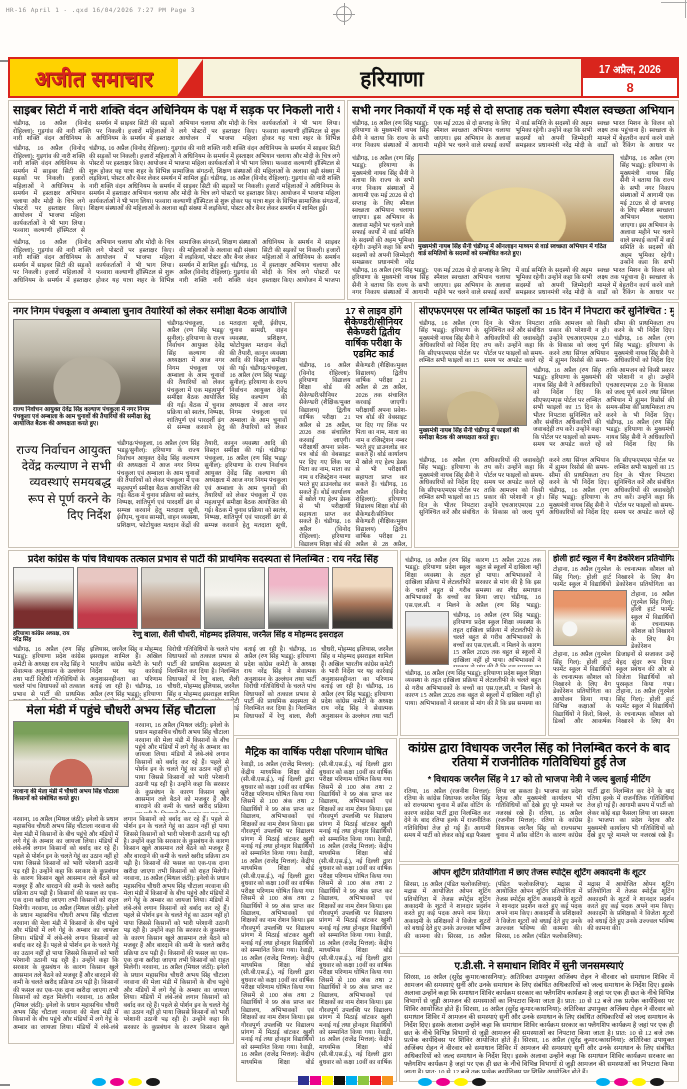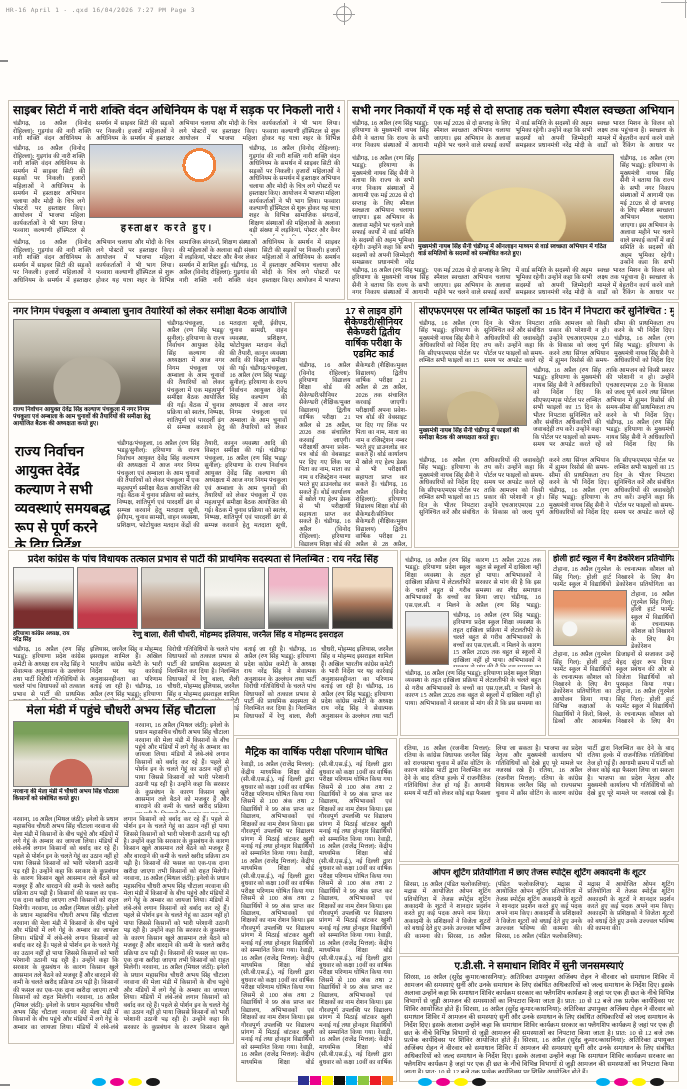--- a/index.html
+++ b/index.html
@@ -38,54 +38,57 @@
   .h.wrap{white-space:normal;}
   .sub{font-family:"Liberation Sans",sans-serif;font-weight:bold;color:#111;text-align:center;
        letter-spacing:1px;white-space:nowrap;overflow:hidden;}
   .b{font-size:6.2px;line-height:1.2;text-align:justify;color:#1d1d1d;column-gap:5px;overflow:hidden;}
   .cap{font-family:"Liberation Sans",sans-serif;font-weight:bold;font-size:6px;line-height:1.18;
        color:#101010;text-align:left;overflow:hidden;}
   .bigcap{font-family:"Liberation Sans",sans-serif;font-weight:bold;font-size:10px;letter-spacing:2px;
           text-align:center;color:#101010;margin-top:2px;white-space:nowrap;overflow:hidden;}
   .photo{border:1px solid #7d7d7d;box-sizing:border-box;}
   .row{display:flex;gap:4px;}
-  .pq{font-family:"Liberation Sans",sans-serif;font-weight:bold;font-size:14px;line-height:1.35;
-      text-align:left;color:#0d0d0d;padding:3px 2px;}
+  .pq{font-family:"Liberation Sans",sans-serif;font-weight:normal;font-size:12px;line-height:1.35;
+      text-align:right;color:#0d0d0d;padding:3px 2px;}
   .portraits{display:flex;gap:3px;margin-top:2px;}
   .portraits .photo{flex:1;height:62px;}
   
   .ovalgrp{position:absolute;bottom:3px;display:flex;gap:4px;}
   .oval{width:14px;height:8px;border-radius:50%;}
   .sqstrip{position:absolute;bottom:4px;left:298px;display:flex;gap:1px;}
   .sq{width:11px;height:9px;}
 </style>
 </head>
 <body>
 
 <div class="sheet">
 
   <div class="printline">HR-16 April 1 - .qxd  16/04/2026  7:27 PM  Page 3</div>
   <div class="crosshair"></div>
   <div class="corner-tr-v"></div>
   <div class="corner-tr-h"></div>
   <div class="edge-l"></div>
   <div class="edge-bl"></div>
 
+  <div class="masthead">
+    <div class="brand">अजीत समाचार</div>
+    <div class="wedge"></div>
+    <div class="edition">हरियाणा</div>
+    <div class="datebox">
+      <div class="date">17 अप्रैल, 2026</div>
+      <div class="pageno">8</div>
+    </div>
+  </div>
 
   <div class="art" style="left:8px;top:100px;width:337px;height:200px;">
     <div class="h" style="font-size:12px;">साइबर सिटी में नारी शक्ति वंदन अधिनियम के पक्ष में सड़क पर निकली नारी शक्ति</div>
     <div class="b" style="column-count:4;height:24px;margin-top:2px;">चंडीगढ़, 16 अप्रैल (विनोद रोहिल्ला): गुड़गांव की नारी शक्ति नारी शक्ति वंदन अधिनियम के समर्थन में साइबर सिटी की सड़कों पर निकली। हजारों महिलाओं ने अधिनियम के समर्थन में हस्ताक्षर अभियान चलाया और मोदी के चित्र लगे पोस्टरों पर हस्ताक्षर किए। आयोजन में भाजपा महिला कार्यकर्ताओं ने भी भाग लिया। फव्वारा कल्याणी हॉस्पिटल से शुरू होकर यह यात्रा शहर के विभिन्न सामाजिक संगठनों, शिक्षण संस्थाओं की महिलाओं के अलावा बड़ी संख्या में लड़कियां, पोस्टर और बैनर लेकर समर्थन में शामिल हुईं। चंडीगढ़, 16 अप्रैल (विनोद रोहिल्ला): गुड़गांव की नारी शक्ति नारी शक्ति वंदन अधिनियम के समर्थन में साइबर सिटी की सड़कों पर निकली। हजारों महिलाओं ने अधिनियम के समर्थन में हस्ताक्षर अभियान चलाया और मोदी के चित्र लगे पोस्टरों पर हस्ताक्षर किए। आयोजन में भाजपा महिला कार्यकर्ताओं ने भी भाग लिया। फव्वारा कल्याणी हॉस्पिटल से शुरू होकर यह यात्रा शहर के विभिन्न सामाजिक संगठनों, शिक्षण संस्थाओं की महिलाओं के अलावा बड़ी संख्या में लड़कियां, पोस्टर और बैनर लेकर समर्थन में शामिल हुईं।</div>
     <div class="row" style="margin-top:1px;">
       <div class="b" style="width:72px;height:92px;">चंडीगढ़, 16 अप्रैल (विनोद रोहिल्ला): गुड़गांव की नारी शक्ति नारी शक्ति वंदन अधिनियम के समर्थन में साइबर सिटी की सड़कों पर निकली। हजारों महिलाओं ने अधिनियम के समर्थन में हस्ताक्षर अभियान चलाया और मोदी के चित्र लगे पोस्टरों पर हस्ताक्षर किए। आयोजन में भाजपा महिला कार्यकर्ताओं ने भी भाग लिया। फव्वारा कल्याणी हॉस्पिटल से शुरू होकर यह यात्रा शहर के विभिन्न सामाजिक संगठनों, शिक्षण संस्थाओं की महिलाओं के अलावा बड़ी संख्या में लड़कियां, पोस्टर और बैनर लेकर समर्थन में शामिल हुईं। चंडीगढ़, 16 अप्रैल (विनोद रोहिल्ला): गुड़गांव की नारी शक्ति नारी शक्ति वंदन अधिनियम के समर्थन में साइबर सिटी की सड़कों पर निकली। हजारों महिलाओं ने अधिनियम के समर्थन में हस्ताक्षर अभियान चलाया और मोदी के चित्र लगे पोस्टरों पर हस्ताक्षर किए। आयोजन में भाजपा महिला कार्यकर्ताओं ने भी भाग लिया। फव्वारा कल्याणी हॉस्पिटल से शुरू होकर यह यात्रा शहर के विभिन्न सामाजिक संगठनों, शिक्षण संस्थाओं की महिलाओं के अलावा बड़ी संख्या में लड़कियां, पोस्टर और बैनर लेकर समर्थन में शामिल हुईं।</div>
-      <div style="width:156px;">
-        <div class="photo" style="width:154px;height:74px;background:
-               radial-gradient(circle at 72% 28%, #ffffff 0 14px, #f0823c 14px 17px, transparent 17px),
-               linear-gradient(180deg,#c9d2e0 0%,#e7e2d6 35%,#d9c0ab 62%,#b9705e 100%);"></div>
-        <div class="bigcap">हस्ताक्षर करते हुए।</div>
-      </div>
       <div class="b" style="flex:1;height:92px;">चंडीगढ़, 16 अप्रैल (विनोद रोहिल्ला): गुड़गांव की नारी शक्ति नारी शक्ति वंदन अधिनियम के समर्थन में साइबर सिटी की सड़कों पर निकली। हजारों महिलाओं ने अधिनियम के समर्थन में हस्ताक्षर अभियान चलाया और मोदी के चित्र लगे पोस्टरों पर हस्ताक्षर किए। आयोजन में भाजपा महिला कार्यकर्ताओं ने भी भाग लिया। फव्वारा कल्याणी हॉस्पिटल से शुरू होकर यह यात्रा शहर के विभिन्न सामाजिक संगठनों, शिक्षण संस्थाओं की महिलाओं के अलावा बड़ी संख्या में लड़कियां, पोस्टर और बैनर लेकर समर्थन में शामिल हुईं। चंडीगढ़, 16 अप्रैल (विनोद रोहिल्ला): गुड़गांव की नारी शक्ति नारी शक्ति वंदन अधिनियम के समर्थन में साइबर सिटी की सड़कों पर निकली। हजारों महिलाओं ने अधिनियम के समर्थन में हस्ताक्षर अभियान चलाया और मोदी के चित्र लगे पोस्टरों पर हस्ताक्षर किए। आयोजन में भाजपा महिला कार्यकर्ताओं ने भी भाग लिया। फव्वारा कल्याणी हॉस्पिटल से शुरू होकर यह यात्रा शहर के विभिन्न सामाजिक संगठनों, शिक्षण संस्थाओं की महिलाओं के अलावा बड़ी संख्या में लड़कियां, पोस्टर और बैनर लेकर समर्थन में शामिल हुईं।</div>
     </div>
     <div class="b" style="column-count:4;height:46px;margin-top:2px;">चंडीगढ़, 16 अप्रैल (विनोद रोहिल्ला): गुड़गांव की नारी शक्ति नारी शक्ति वंदन अधिनियम के समर्थन में साइबर सिटी की सड़कों पर निकली। हजारों महिलाओं ने अधिनियम के समर्थन में हस्ताक्षर अभियान चलाया और मोदी के चित्र लगे पोस्टरों पर हस्ताक्षर किए। आयोजन में भाजपा महिला कार्यकर्ताओं ने भी भाग लिया। फव्वारा कल्याणी हॉस्पिटल से शुरू होकर यह यात्रा शहर के विभिन्न सामाजिक संगठनों, शिक्षण संस्थाओं की महिलाओं के अलावा बड़ी संख्या में लड़कियां, पोस्टर और बैनर लेकर समर्थन में शामिल हुईं। चंडीगढ़, 16 अप्रैल (विनोद रोहिल्ला): गुड़गांव की नारी शक्ति नारी शक्ति वंदन अधिनियम के समर्थन में साइबर सिटी की सड़कों पर निकली। हजारों महिलाओं ने अधिनियम के समर्थन में हस्ताक्षर अभियान चलाया और मोदी के चित्र लगे पोस्टरों पर हस्ताक्षर किए। आयोजन में भाजपा महिला कार्यकर्ताओं ने भी भाग लिया। फव्वारा कल्याणी हॉस्पिटल से शुरू होकर यह यात्रा शहर के विभिन्न सामाजिक संगठनों, शिक्षण संस्थाओं की महिलाओं के अलावा बड़ी संख्या में लड़कियां, पोस्टर और बैनर लेकर समर्थन में शामिल हुईं। चंडीगढ़, 16 अप्रैल (विनोद रोहिल्ला): गुड़गांव की नारी शक्ति नारी शक्ति वंदन अधिनियम के समर्थन में साइबर सिटी की सड़कों पर निकली। हजारों महिलाओं ने अधिनियम के समर्थन में हस्ताक्षर अभियान चलाया और मोदी के चित्र लगे पोस्टरों पर हस्ताक्षर किए। आयोजन में भाजपा महिला कार्यकर्ताओं ने भी भाग लिया। फव्वारा कल्याणी हॉस्पिटल से शुरू होकर यह यात्रा शहर के विभिन्न सामाजिक संगठनों, शिक्षण संस्थाओं की महिलाओं के अलावा बड़ी संख्या में लड़कियां, पोस्टर और बैनर लेकर समर्थन में शामिल हुईं।</div>
   </div>
 
   <div class="art" style="left:347px;top:100px;width:332px;height:200px;">
     <div class="h" style="font-size:11.5px;">सभी नगर निकायों में एक मई से दो सप्ताह तक चलेगा स्पैशल स्वच्छता अभियान : मुख्यमंत्री</div>
     <div class="b" style="column-count:4;height:34px;margin-top:2px;">चंडीगढ़, 16 अप्रैल (रण सिंह भडडू): हरियाणा के मुख्यमंत्री नायब सिंह सैनी ने बताया कि राज्य के सभी नगर निकाय संस्थाओं में आगामी एक मई 2026 से दो सप्ताह के लिए स्पैशल स्वच्छता अभियान चलाया जाएगा। इस अभियान के अलावा महीने भर चलने वाले सफाई कार्यों में वार्ड समिति के सदस्यों की अहम भूमिका रहेगी। उन्होंने कहा कि सभी सदस्यों को अपनी जिम्मेदारी समझकर प्रधानमंत्री नरेंद्र मोदी के स्वच्छ भारत मिशन के विजन को लक्ष्य तक पहुंचाना है। स्वच्छता के मामले में बेहतरीन कार्य करने वाले वार्डों को रैंकिंग के आधार पर इंसेंटिव देकर सम्मानित किया जाएगा। चंडीगढ़, 16 अप्रैल (रण सिंह भडडू): हरियाणा के मुख्यमंत्री नायब सिंह सैनी ने बताया कि राज्य के सभी नगर निकाय संस्थाओं में आगामी एक मई 2026 से दो सप्ताह के लिए स्पैशल स्वच्छता अभियान चलाया जाएगा। इस अभियान के अलावा महीने भर चलने वाले सफाई कार्यों में वार्ड समिति के सदस्यों की अहम भूमिका रहेगी। उन्होंने कहा कि सभी सदस्यों को अपनी जिम्मेदारी समझकर प्रधानमंत्री नरेंद्र मोदी के स्वच्छ भारत मिशन के विजन को लक्ष्य तक पहुंचाना है। स्वच्छता के मामले में बेहतरीन कार्य करने वाले वार्डों को रैंकिंग के आधार पर इंसेंटिव देकर सम्मानित किया जाएगा।</div>
     <div class="row" style="margin-top:1px;">
       <div class="b" style="width:62px;height:110px;">चंडीगढ़, 16 अप्रैल (रण सिंह भडडू): हरियाणा के मुख्यमंत्री नायब सिंह सैनी ने बताया कि राज्य के सभी नगर निकाय संस्थाओं में आगामी एक मई 2026 से दो सप्ताह के लिए स्पैशल स्वच्छता अभियान चलाया जाएगा। इस अभियान के अलावा महीने भर चलने वाले सफाई कार्यों में वार्ड समिति के सदस्यों की अहम भूमिका रहेगी। उन्होंने कहा कि सभी सदस्यों को अपनी जिम्मेदारी समझकर प्रधानमंत्री नरेंद्र मोदी के स्वच्छ भारत मिशन के विजन को लक्ष्य तक पहुंचाना है। स्वच्छता के मामले में बेहतरीन कार्य करने वाले वार्डों को रैंकिंग के आधार पर इंसेंटिव देकर सम्मानित किया जाएगा। चंडीगढ़, 16 अप्रैल (रण सिंह भडडू): हरियाणा के मुख्यमंत्री नायब सिंह सैनी ने बताया कि राज्य के सभी नगर निकाय संस्थाओं में आगामी एक मई 2026 से दो सप्ताह के लिए स्पैशल स्वच्छता अभियान चलाया जाएगा। इस अभियान के अलावा महीने भर चलने वाले सफाई कार्यों में वार्ड समिति के सदस्यों की अहम भूमिका रहेगी। उन्होंने कहा कि सभी सदस्यों को अपनी जिम्मेदारी समझकर प्रधानमंत्री नरेंद्र मोदी के स्वच्छ भारत मिशन के विजन को लक्ष्य तक पहुंचाना है। स्वच्छता के मामले में बेहतरीन कार्य करने वाले वार्डों को रैंकिंग के आधार पर इंसेंटिव देकर सम्मानित किया जाएगा।</div>
@@ -188,20 +191,22 @@
     </div>
     <div class="b" style="column-count:2;height:218px;margin-top:2px;">नरवाना, 16 अप्रैल (मिथल जंठी): इनेलो के प्रधान महासचिव चौधरी अभय सिंह चौटाला नरवाना की मेला मंडी में किसानों के बीच पहुंचे और मंडियों में लगे गेहूं के अम्बार का जायजा लिया। मंडियों में लंबे-लंबे लगान किसानों को बर्बाद कर रहे हैं। पहले से पोर्शन इन के चलते गेहूं का उठान नहीं हो पाया जिससे किसानों को भारी परेशानी उठानी पड़ रही है। उन्होंने कहा कि सरकार के कुप्रबंधन के कारण किसान खुले आसमान तले बैठने को मजबूर हैं और बारदाने की कमी के चलते खरीद प्रक्रिया ठप पड़ी है। किसानों की फसल का एक-एक दाना खरीदा जाएगा तभी किसानों को राहत मिलेगी। नरवाना, 16 अप्रैल (मिथल जंठी): इनेलो के प्रधान महासचिव चौधरी अभय सिंह चौटाला नरवाना की मेला मंडी में किसानों के बीच पहुंचे और मंडियों में लगे गेहूं के अम्बार का जायजा लिया। मंडियों में लंबे-लंबे लगान किसानों को बर्बाद कर रहे हैं। पहले से पोर्शन इन के चलते गेहूं का उठान नहीं हो पाया जिससे किसानों को भारी परेशानी उठानी पड़ रही है। उन्होंने कहा कि सरकार के कुप्रबंधन के कारण किसान खुले आसमान तले बैठने को मजबूर हैं और बारदाने की कमी के चलते खरीद प्रक्रिया ठप पड़ी है। किसानों की फसल का एक-एक दाना खरीदा जाएगा तभी किसानों को राहत मिलेगी। नरवाना, 16 अप्रैल (मिथल जंठी): इनेलो के प्रधान महासचिव चौधरी अभय सिंह चौटाला नरवाना की मेला मंडी में किसानों के बीच पहुंचे और मंडियों में लगे गेहूं के अम्बार का जायजा लिया। मंडियों में लंबे-लंबे लगान किसानों को बर्बाद कर रहे हैं। पहले से पोर्शन इन के चलते गेहूं का उठान नहीं हो पाया जिससे किसानों को भारी परेशानी उठानी पड़ रही है। उन्होंने कहा कि सरकार के कुप्रबंधन के कारण किसान खुले आसमान तले बैठने को मजबूर हैं और बारदाने की कमी के चलते खरीद प्रक्रिया ठप पड़ी है। किसानों की फसल का एक-एक दाना खरीदा जाएगा तभी किसानों को राहत मिलेगी। नरवाना, 16 अप्रैल (मिथल जंठी): इनेलो के प्रधान महासचिव चौधरी अभय सिंह चौटाला नरवाना की मेला मंडी में किसानों के बीच पहुंचे और मंडियों में लगे गेहूं के अम्बार का जायजा लिया। मंडियों में लंबे-लंबे लगान किसानों को बर्बाद कर रहे हैं। पहले से पोर्शन इन के चलते गेहूं का उठान नहीं हो पाया जिससे किसानों को भारी परेशानी उठानी पड़ रही है। उन्होंने कहा कि सरकार के कुप्रबंधन के कारण किसान खुले आसमान तले बैठने को मजबूर हैं और बारदाने की कमी के चलते खरीद प्रक्रिया ठप पड़ी है। किसानों की फसल का एक-एक दाना खरीदा जाएगा तभी किसानों को राहत मिलेगी। नरवाना, 16 अप्रैल (मिथल जंठी): इनेलो के प्रधान महासचिव चौधरी अभय सिंह चौटाला नरवाना की मेला मंडी में किसानों के बीच पहुंचे और मंडियों में लगे गेहूं के अम्बार का जायजा लिया। मंडियों में लंबे-लंबे लगान किसानों को बर्बाद कर रहे हैं। पहले से पोर्शन इन के चलते गेहूं का उठान नहीं हो पाया जिससे किसानों को भारी परेशानी उठानी पड़ रही है। उन्होंने कहा कि सरकार के कुप्रबंधन के कारण किसान खुले आसमान तले बैठने को मजबूर हैं और बारदाने की कमी के चलते खरीद प्रक्रिया ठप पड़ी है। किसानों की फसल का एक-एक दाना खरीदा जाएगा तभी किसानों को राहत मिलेगी। नरवाना, 16 अप्रैल (मिथल जंठी): इनेलो के प्रधान महासचिव चौधरी अभय सिंह चौटाला नरवाना की मेला मंडी में किसानों के बीच पहुंचे और मंडियों में लगे गेहूं के अम्बार का जायजा लिया। मंडियों में लंबे-लंबे लगान किसानों को बर्बाद कर रहे हैं। पहले से पोर्शन इन के चलते गेहूं का उठान नहीं हो पाया जिससे किसानों को भारी परेशानी उठानी पड़ रही है। उन्होंने कहा कि सरकार के कुप्रबंधन के कारण किसान खुले आसमान तले बैठने को मजबूर हैं और बारदाने की कमी के चलते खरीद प्रक्रिया ठप पड़ी है। किसानों की फसल का एक-एक दाना खरीदा जाएगा तभी किसानों को राहत मिलेगी। नरवाना, 16 अप्रैल (मिथल जंठी): इनेलो के प्रधान महासचिव चौधरी अभय सिंह चौटाला नरवाना की मेला मंडी में किसानों के बीच पहुंचे और मंडियों में लगे गेहूं के अम्बार का जायजा लिया। मंडियों में लंबे-लंबे लगान किसानों को बर्बाद कर रहे हैं। पहले से पोर्शन इन के चलते गेहूं का उठान नहीं हो पाया जिससे किसानों को भारी परेशानी उठानी पड़ रही है। उन्होंने कहा कि सरकार के कुप्रबंधन के कारण किसान खुले आसमान तले बैठने को मजबूर हैं और बारदाने की कमी के चलते खरीद प्रक्रिया ठप पड़ी है। किसानों की फसल का एक-एक दाना खरीदा जाएगा तभी किसानों को राहत मिलेगी। नरवाना, 16 अप्रैल (मिथल जंठी): इनेलो के प्रधान महासचिव चौधरी अभय सिंह चौटाला नरवाना की मेला मंडी में किसानों के बीच पहुंचे और मंडियों में लगे गेहूं के अम्बार का जायजा लिया। मंडियों में लंबे-लंबे लगान किसानों को बर्बाद कर रहे हैं। पहले से पोर्शन इन के चलते गेहूं का उठान नहीं हो पाया जिससे किसानों को भारी परेशानी उठानी पड़ रही है। उन्होंने कहा कि सरकार के कुप्रबंधन के कारण किसान खुले आसमान तले बैठने को मजबूर हैं और बारदाने की कमी के चलते खरीद प्रक्रिया ठप पड़ी है। किसानों की फसल का एक-एक दाना खरीदा जाएगा तभी किसानों को राहत मिलेगी।</div>
   </div>
 
   <div class="art" style="left:236px;top:738px;width:161px;height:344px;">
     <div class="h" style="font-size:10px;margin-top:4px;">मैट्रिक का वार्षिक परीक्षा परिणाम घोषित</div>
     <div class="b" style="column-count:2;height:308px;margin-top:3px;">रेवाड़ी, 16 अप्रैल (राजेंद्र मित्तल): केंद्रीय माध्यमिक शिक्षा बोर्ड (सी.बी.एस.ई.), नई दिल्ली द्वारा बुधवार को कक्षा 10वीं का वार्षिक परीक्षा परिणाम घोषित किया गया जिसमें से 100 अंक तथा 2 विद्यार्थियों ने 99 अंक प्राप्त कर विद्यालय, अभिभावकों एवं शिक्षकों का नाम रोशन किया। इस गौरवपूर्ण उपलब्धि पर विद्यालय प्रांगण में मिठाई बांटकर खुशी मनाई गई तथा होनहार विद्यार्थियों को सम्मानित किया गया। रेवाड़ी, 16 अप्रैल (राजेंद्र मित्तल): केंद्रीय माध्यमिक शिक्षा बोर्ड (सी.बी.एस.ई.), नई दिल्ली द्वारा बुधवार को कक्षा 10वीं का वार्षिक परीक्षा परिणाम घोषित किया गया जिसमें से 100 अंक तथा 2 विद्यार्थियों ने 99 अंक प्राप्त कर विद्यालय, अभिभावकों एवं शिक्षकों का नाम रोशन किया। इस गौरवपूर्ण उपलब्धि पर विद्यालय प्रांगण में मिठाई बांटकर खुशी मनाई गई तथा होनहार विद्यार्थियों को सम्मानित किया गया। रेवाड़ी, 16 अप्रैल (राजेंद्र मित्तल): केंद्रीय माध्यमिक शिक्षा बोर्ड (सी.बी.एस.ई.), नई दिल्ली द्वारा बुधवार को कक्षा 10वीं का वार्षिक परीक्षा परिणाम घोषित किया गया जिसमें से 100 अंक तथा 2 विद्यार्थियों ने 99 अंक प्राप्त कर विद्यालय, अभिभावकों एवं शिक्षकों का नाम रोशन किया। इस गौरवपूर्ण उपलब्धि पर विद्यालय प्रांगण में मिठाई बांटकर खुशी मनाई गई तथा होनहार विद्यार्थियों को सम्मानित किया गया। रेवाड़ी, 16 अप्रैल (राजेंद्र मित्तल): केंद्रीय माध्यमिक शिक्षा बोर्ड (सी.बी.एस.ई.), नई दिल्ली द्वारा बुधवार को कक्षा 10वीं का वार्षिक परीक्षा परिणाम घोषित किया गया जिसमें से 100 अंक तथा 2 विद्यार्थियों ने 99 अंक प्राप्त कर विद्यालय, अभिभावकों एवं शिक्षकों का नाम रोशन किया। इस गौरवपूर्ण उपलब्धि पर विद्यालय प्रांगण में मिठाई बांटकर खुशी मनाई गई तथा होनहार विद्यार्थियों को सम्मानित किया गया। रेवाड़ी, 16 अप्रैल (राजेंद्र मित्तल): केंद्रीय माध्यमिक शिक्षा बोर्ड (सी.बी.एस.ई.), नई दिल्ली द्वारा बुधवार को कक्षा 10वीं का वार्षिक परीक्षा परिणाम घोषित किया गया जिसमें से 100 अंक तथा 2 विद्यार्थियों ने 99 अंक प्राप्त कर विद्यालय, अभिभावकों एवं शिक्षकों का नाम रोशन किया। इस गौरवपूर्ण उपलब्धि पर विद्यालय प्रांगण में मिठाई बांटकर खुशी मनाई गई तथा होनहार विद्यार्थियों को सम्मानित किया गया। रेवाड़ी, 16 अप्रैल (राजेंद्र मित्तल): केंद्रीय माध्यमिक शिक्षा बोर्ड (सी.बी.एस.ई.), नई दिल्ली द्वारा बुधवार को कक्षा 10वीं का वार्षिक परीक्षा परिणाम घोषित किया गया जिसमें से 100 अंक तथा 2 विद्यार्थियों ने 99 अंक प्राप्त कर विद्यालय, अभिभावकों एवं शिक्षकों का नाम रोशन किया। इस गौरवपूर्ण उपलब्धि पर विद्यालय प्रांगण में मिठाई बांटकर खुशी मनाई गई तथा होनहार विद्यार्थियों को सम्मानित किया गया। रेवाड़ी, 16 अप्रैल (राजेंद्र मित्तल): केंद्रीय माध्यमिक शिक्षा बोर्ड (सी.बी.एस.ई.), नई दिल्ली द्वारा बुधवार को कक्षा 10वीं का वार्षिक परीक्षा परिणाम घोषित किया गया जिसमें से 100 अंक तथा 2 विद्यार्थियों ने 99 अंक प्राप्त कर विद्यालय, अभिभावकों एवं शिक्षकों का नाम रोशन किया। इस गौरवपूर्ण उपलब्धि पर विद्यालय प्रांगण में मिठाई बांटकर खुशी मनाई गई तथा होनहार विद्यार्थियों को सम्मानित किया गया। रेवाड़ी, 16 अप्रैल (राजेंद्र मित्तल): केंद्रीय माध्यमिक शिक्षा बोर्ड (सी.बी.एस.ई.), नई दिल्ली द्वारा बुधवार को कक्षा 10वीं का वार्षिक परीक्षा परिणाम घोषित किया गया जिसमें से 100 अंक तथा 2 विद्यार्थियों ने 99 अंक प्राप्त कर विद्यालय, अभिभावकों एवं शिक्षकों का नाम रोशन किया। इस गौरवपूर्ण उपलब्धि पर विद्यालय प्रांगण में मिठाई बांटकर खुशी मनाई गई तथा होनहार विद्यार्थियों को सम्मानित किया गया। रेवाड़ी, 16 अप्रैल (राजेंद्र मित्तल): केंद्रीय माध्यमिक शिक्षा बोर्ड (सी.बी.एस.ई.), नई दिल्ली द्वारा बुधवार को कक्षा 10वीं का वार्षिक परीक्षा परिणाम घोषित किया गया जिसमें से 100 अंक तथा 2 विद्यार्थियों ने 99 अंक प्राप्त कर विद्यालय, अभिभावकों एवं शिक्षकों का नाम रोशन किया। इस गौरवपूर्ण उपलब्धि पर विद्यालय प्रांगण में मिठाई बांटकर खुशी मनाई गई तथा होनहार विद्यार्थियों को सम्मानित किया गया।</div>
   </div>
 
   <div class="art" style="left:399px;top:738px;width:280px;height:124px;">
+    <div class="h wrap" style="font-size:12.3px;">कांग्रेस द्वारा विधायक जरनैल सिंह को निलम्बित करने के बाद रतिया में राजनीतिक गतिविधियां हुई तेज</div>
+    <div class="sub" style="font-size:9px;letter-spacing:0;margin-top:2px;">* विधायक जरनैल सिंह ने 17 को तो भाजपा नेत्री ने जल्द बुलाई मीटिंग</div>
     <div class="b" style="column-count:3;height:58px;margin-top:2px;">रतिया, 16 अप्रैल (रजनीश मित्तल): रतिया के कांग्रेस विधायक जरनैल सिंह को राज्यसभा चुनाव में क्रॉस वोटिंग के कारण कांग्रेस पार्टी द्वारा निलम्बित कर देने के बाद रतिया हल्के में राजनीतिक गतिविधियां तेज हो गई हैं। आगामी समय में पार्टी को लेकर कोई बड़ा फैसला लिया जा सकता है। भाजपा का प्रदेश नेतृत्व और मुख्यमंत्री कार्यालय भी गतिविधियों को देखे हुए पूरे मामले पर नजरखं रखे हैं। रतिया, 16 अप्रैल (रजनीश मित्तल): रतिया के कांग्रेस विधायक जरनैल सिंह को राज्यसभा चुनाव में क्रॉस वोटिंग के कारण कांग्रेस पार्टी द्वारा निलम्बित कर देने के बाद रतिया हल्के में राजनीतिक गतिविधियां तेज हो गई हैं। आगामी समय में पार्टी को लेकर कोई बड़ा फैसला लिया जा सकता है। भाजपा का प्रदेश नेतृत्व और मुख्यमंत्री कार्यालय भी गतिविधियों को देखे हुए पूरे मामले पर नजरखं रखे हैं। रतिया, 16 अप्रैल (रजनीश मित्तल): रतिया के कांग्रेस विधायक जरनैल सिंह को राज्यसभा चुनाव में क्रॉस वोटिंग के कारण कांग्रेस पार्टी द्वारा निलम्बित कर देने के बाद रतिया हल्के में राजनीतिक गतिविधियां तेज हो गई हैं। आगामी समय में पार्टी को लेकर कोई बड़ा फैसला लिया जा सकता है। भाजपा का प्रदेश नेतृत्व और मुख्यमंत्री कार्यालय भी गतिविधियों को देखे हुए पूरे मामले पर नजरखं रखे हैं।</div>
   </div>
 
   <div class="art" style="left:399px;top:864px;width:280px;height:90px;">
     <div class="h" style="font-size:8.6px;">ओपन शूटिंग प्रतियोगिता में छाए तेजस स्पोर्ट्स शूटिंग अकादमी के शूटर</div>
     <div class="b" style="column-count:3;height:66px;margin-top:2px;">सिरसा, 16 अप्रैल (पंडित फलोकलिया): मद्रास में आयोजित ओपन शूटिंग प्रतियोगिता में तेजस स्पोर्ट्स शूटिंग अकादमी के शूटरों ने शानदार प्रदर्शन करते हुए कई पदक अपने नाम किए। अकादमी के प्रशिक्षकों ने विजेता शूटरों को बधाई देते हुए उनके उज्ज्वल भविष्य की कामना की। सिरसा, 16 अप्रैल (पंडित फलोकलिया): मद्रास में आयोजित ओपन शूटिंग प्रतियोगिता में तेजस स्पोर्ट्स शूटिंग अकादमी के शूटरों ने शानदार प्रदर्शन करते हुए कई पदक अपने नाम किए। अकादमी के प्रशिक्षकों ने विजेता शूटरों को बधाई देते हुए उनके उज्ज्वल भविष्य की कामना की। सिरसा, 16 अप्रैल (पंडित फलोकलिया): मद्रास में आयोजित ओपन शूटिंग प्रतियोगिता में तेजस स्पोर्ट्स शूटिंग अकादमी के शूटरों ने शानदार प्रदर्शन करते हुए कई पदक अपने नाम किए। अकादमी के प्रशिक्षकों ने विजेता शूटरों को बधाई देते हुए उनके उज्ज्वल भविष्य की कामना की।</div>
   </div>
 
   <div class="art" style="left:399px;top:956px;width:280px;height:126px;">
     <div class="h" style="font-size:10px;">ए.डी.सी. ने समाधान शिविर में सुनी जनसमस्याएं</div>

